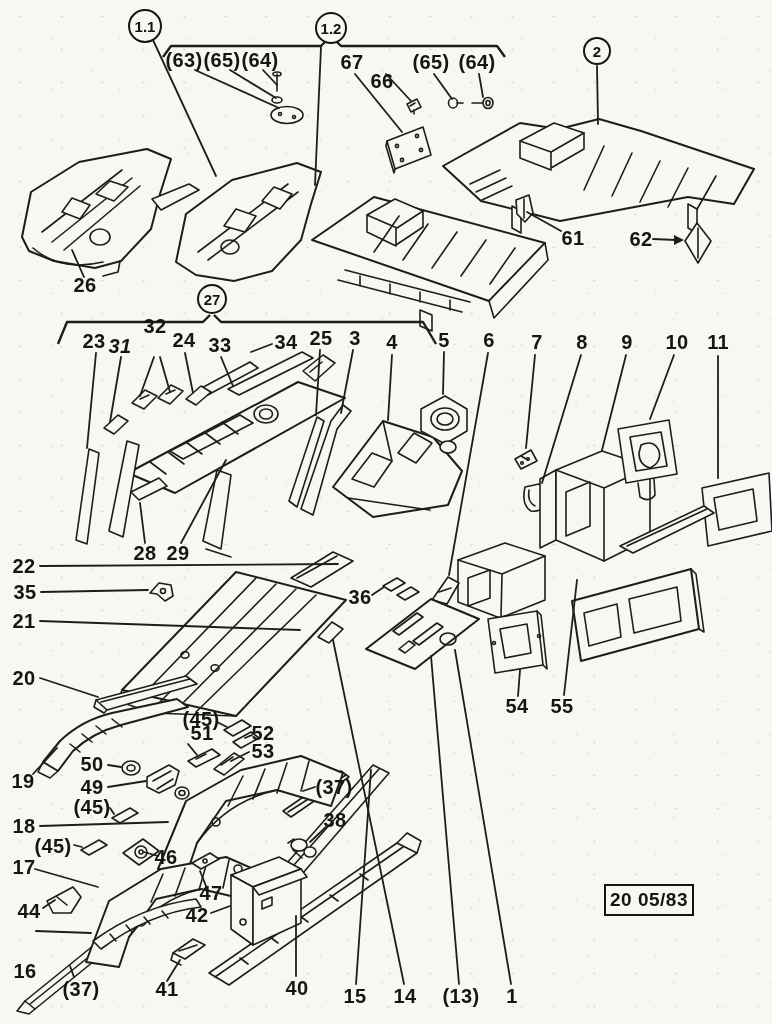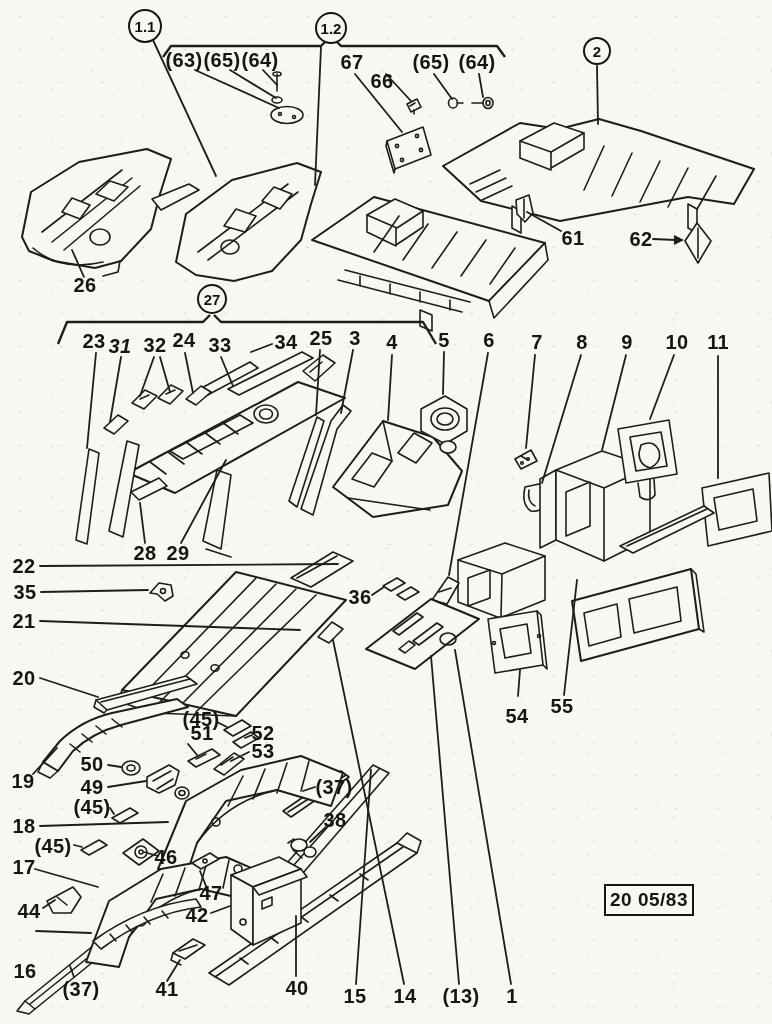--- a/index.html
+++ b/index.html
@@ -382,42 +382,42 @@
       <div class="callout" style="left: 260px; top: 60px;">(64)</div>
       <div class="callout" style="left: 352px; top: 62px;">67</div>
       <div class="callout" style="left: 382px; top: 62px; margin-top: 19px;">66</div>
       <div class="callout" style="left: 431px; top: 62px;">(65)</div>
       <div class="callout" style="left: 477px; top: 62px;">(64)</div>
       <div class="callout" style="left: 85px; top: 285px;">26</div>
       <div class="callout" style="left: 573px; top: 238px;">61</div>
       <div class="callout" style="left: 641px; top: 239px;">62</div>
       <div class="callout" style="left: 94px; top: 341px;">23</div>
       <div class="callout" style="left: 120px; top: 346px; font-style: italic;">31</div>
-      <div class="callout" style="left: 155px; top: 345px; text-align: right;">32</div>
+      <div class="callout" style="left: 155px; top: 326px; text-align: right;">32</div>
       <div class="callout" style="left: 184px; top: 340px;">24</div>
       <div class="callout" style="left: 220px; top: 345px;">33</div>
       <div class="callout" style="left: 286px; top: 342px;">34</div>
       <div class="callout" style="left: 321px; top: 338px;">25</div>
       <div class="callout" style="left: 355px; top: 338px;">3</div>
       <div class="callout" style="left: 392px; top: 342px;">4</div>
       <div class="callout" style="left: 444px; top: 340px;">5</div>
       <div class="callout" style="left: 489px; top: 340px;">6</div>
       <div class="callout" style="left: 537px; top: 342px;">7</div>
       <div class="callout" style="left: 582px; top: 342px;">8</div>
       <div class="callout" style="left: 627px; top: 342px;">9</div>
       <div class="callout" style="left: 677px; top: 342px;">10</div>
       <div class="callout" style="left: 718px; top: 342px;">11</div>
       <div class="callout" style="left: 145px; top: 553px;">28</div>
       <div class="callout" style="left: 178px; top: 553px;">29</div>
       <div class="callout" style="left: 24px; top: 566px;">22</div>
       <div class="callout" style="left: 25px; top: 592px;">35</div>
       <div class="callout" style="left: 24px; top: 621px;">21</div>
       <div class="callout" style="left: 360px; top: 597px;">36</div>
       <div class="callout" style="left: 24px; top: 678px;">20</div>
-      <div class="callout" style="left: 517px; top: 706px; margin-top: 10px;">54</div>
+      <div class="callout" style="left: 517px; top: 706px;">54</div>
       <div class="callout" style="left: 562px; top: 706px;">55</div>
       <div class="callout" style="left: 201px; top: 719px;">(45)</div>
       <div class="callout" style="left: 202px; top: 733px;">51</div>
       <div class="callout" style="left: 263px; top: 733px;">52</div>
       <div class="callout" style="left: 263px; top: 751px;">53</div>
       <div class="callout" style="left: 92px; top: 764px;">50</div>
       <div class="callout" style="left: 23px; top: 781px;">19</div>
       <div class="callout" style="left: 92px; top: 787px;">49</div>
       <div class="callout" style="left: 92px; top: 807px;">(45)</div>
       <div class="callout" style="left: 24px; top: 826px;">18</div>

